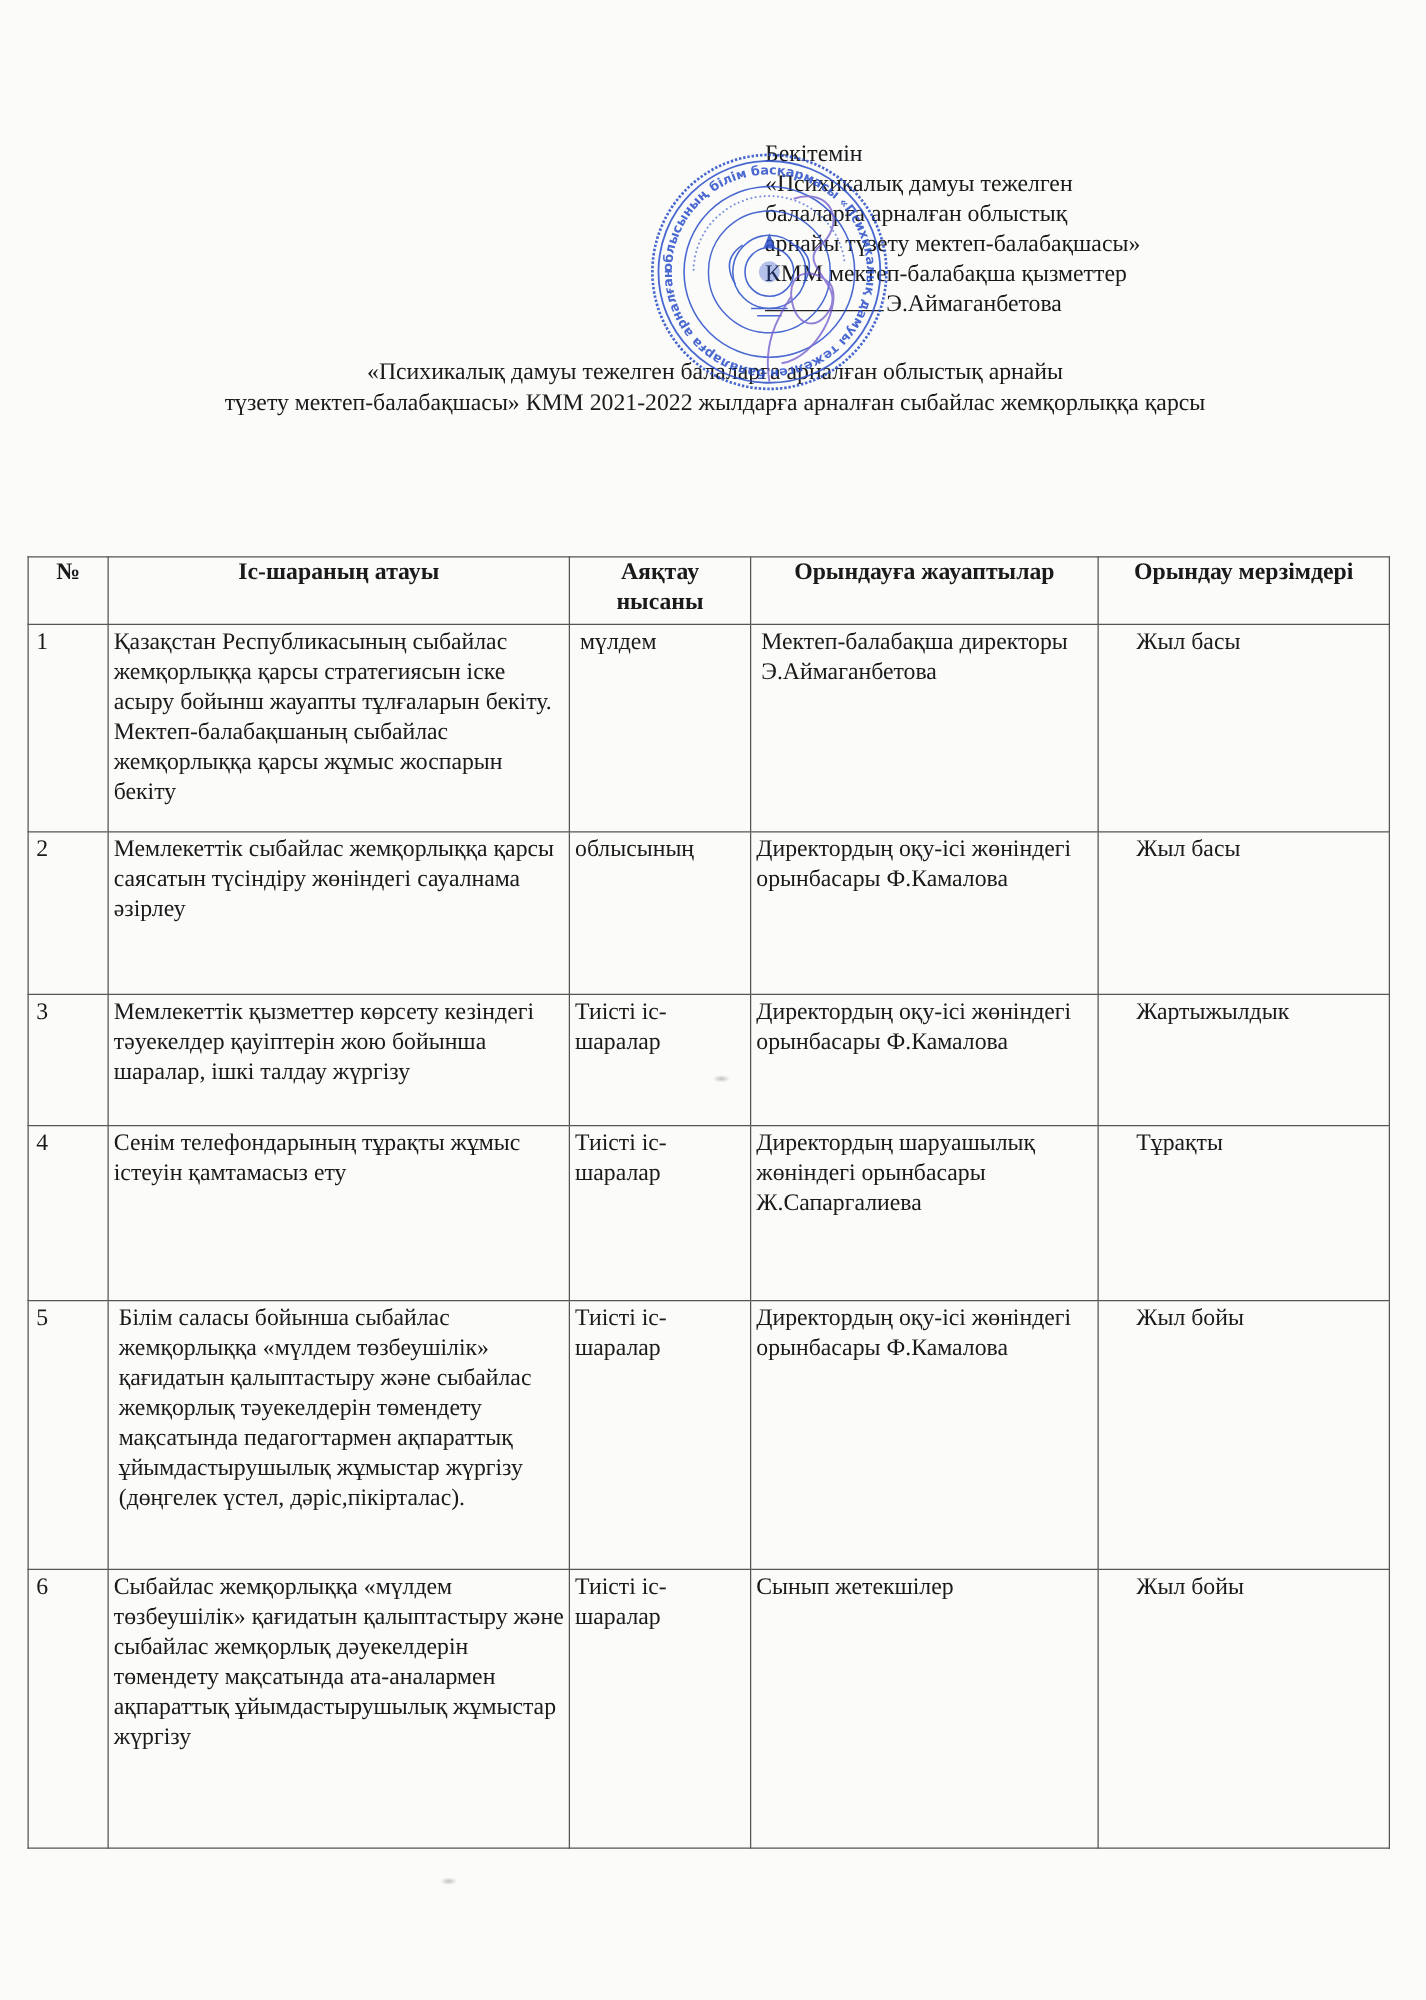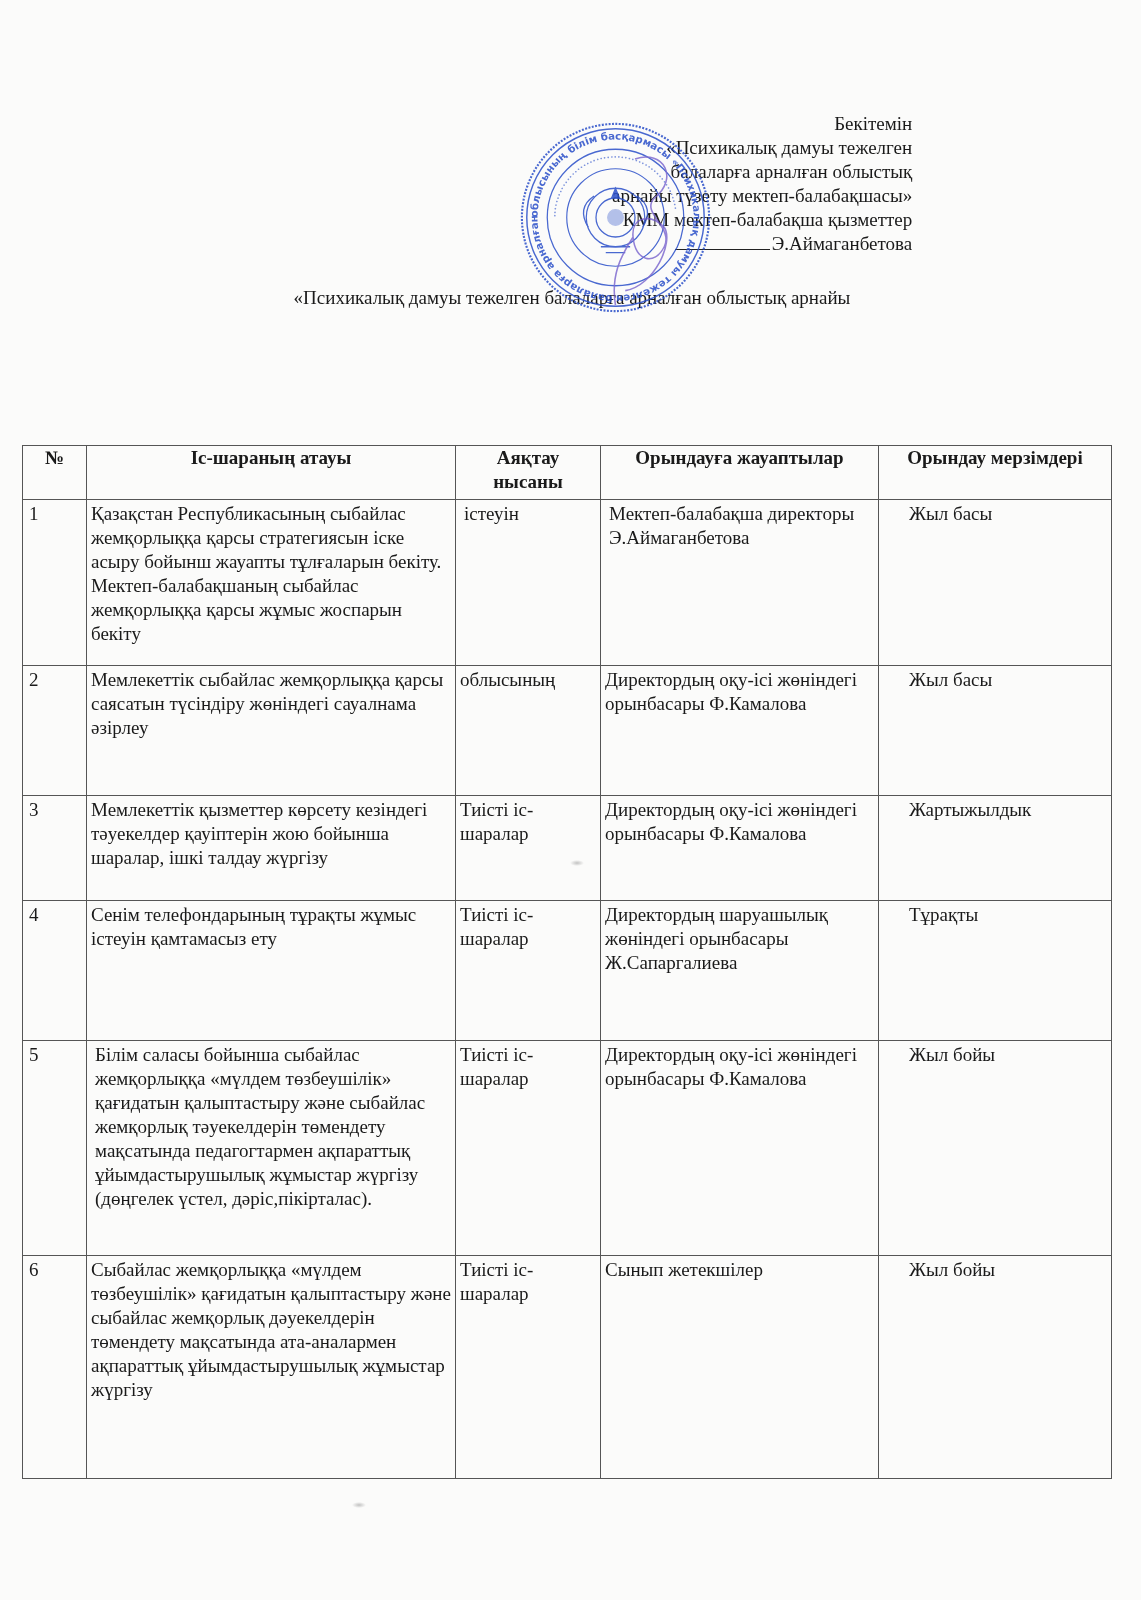--- a/index.html
+++ b/index.html
@@ -12,21 +12,20 @@
       font-family: "Liberation Serif", serif;
       color: #1a1a1a;
     }
     .approval {
       position: absolute;
       left: 612px;
       top: 112px;
       font-size: 19px;
       line-height: 24px;
       z-index: 2;
-      text-align: right;
     }
     .approval div { white-space: nowrap; }
     .approval .sig-line {
       display: inline-block;
       width: 95px;
       border-bottom: 1.5px solid #222;
       margin-right: 2px;
       vertical-align: baseline;
     }
     .approval .indent-sign { padding-left: 0; }
@@ -131,20 +130,21 @@
     <path d="M 100 70 L 104 80 L 96 80 Z" fill="#2a4fc9"></path>
   </g>
   <g fill="#2a4fc9" opacity="0.7">
     <text font-size="6" font-family="DejaVu Sans, sans-serif"><textPath href="#stampArcInner">•••••••••••••••••••••••••••••••••••••••••••••••••••</textPath></text>
   </g>
   <path d="M 120 40 C 150 30, 165 60, 140 80 C 125 95, 160 110, 150 130 C 140 150, 120 145, 118 120 C 116 100, 135 95, 150 110 C 160 125, 140 170, 110 175 M 118 120 C 105 140, 95 160, 100 190" fill="none" stroke="#6a52c8" stroke-width="1.6" opacity="0.85"></path>
 </svg>
 
 <div class="title">
   <div>«Психикалық дамуы тежелген балаларға арналған облыстық арнайы</div>
+  <div>түзету мектеп-балабақшасы» КММ 2021-2022 жылдарға арналған сыбайлас жемқорлыққа қарсы</div>
 </div>
 
 <table class="plan">
   <colgroup>
     <col class="col-num">
       <col class="col-name">
       <col class="col-form">
       <col class="col-resp">
       <col class="col-term">
   </colgroup>
@@ -154,21 +154,21 @@
       <th>Іс-шараның атауы</th>
       <th>Аяқтау нысаны</th>
       <th>Орындауға жауаптылар</th>
       <th>Орындау мерзімдері</th>
     </tr>
   </thead>
   <tbody>
     <tr class="r1">
       <td class="num">1</td>
       <td>Қазақстан Республикасының сыбайлас жемқорлыққа қарсы стратегиясын іске асыру бойынш жауапты тұлғаларын бекіту. Мектеп-балабақшаның сыбайлас жемқорлыққа қарсы жұмыс жоспарын бекіту</td>
-      <td class="lead-space">істеуін</td>
+      <td class="lead-space">мүлдем</td>
       <td class="lead-space">Мектеп-балабақша директоры Э.Аймаганбетова</td>
       <td class="term">Жыл басы</td>
     </tr>
     <tr class="r2">
       <td class="num">2</td>
       <td>Мемлекеттік сыбайлас жемқорлыққа қарсы саясатын түсіндіру жөніндегі сауалнама әзірлеу</td>
       <td>облысының</td>
       <td>Директордың оқу-ісі жөніндегі орынбасары Ф.Камалова</td>
       <td class="term">Жыл басы</td>
     </tr>

